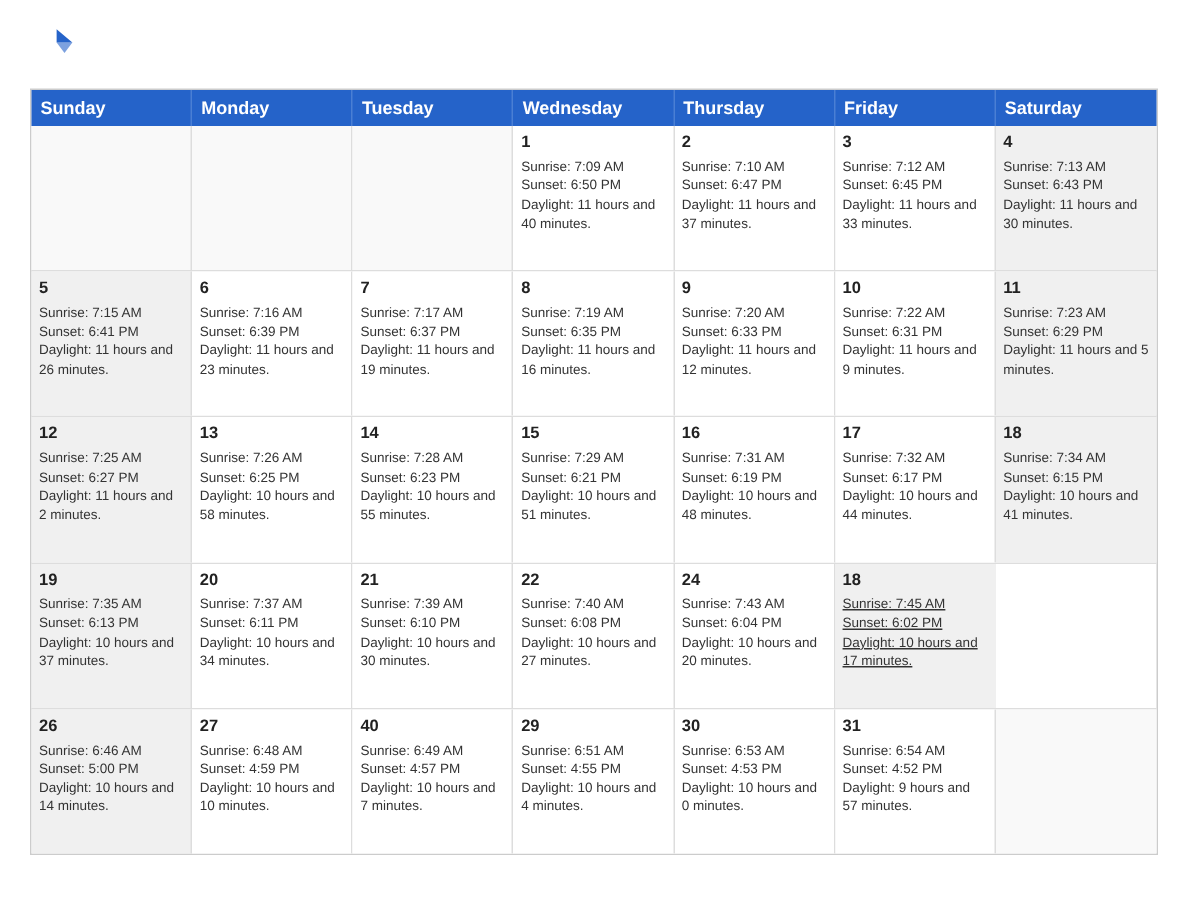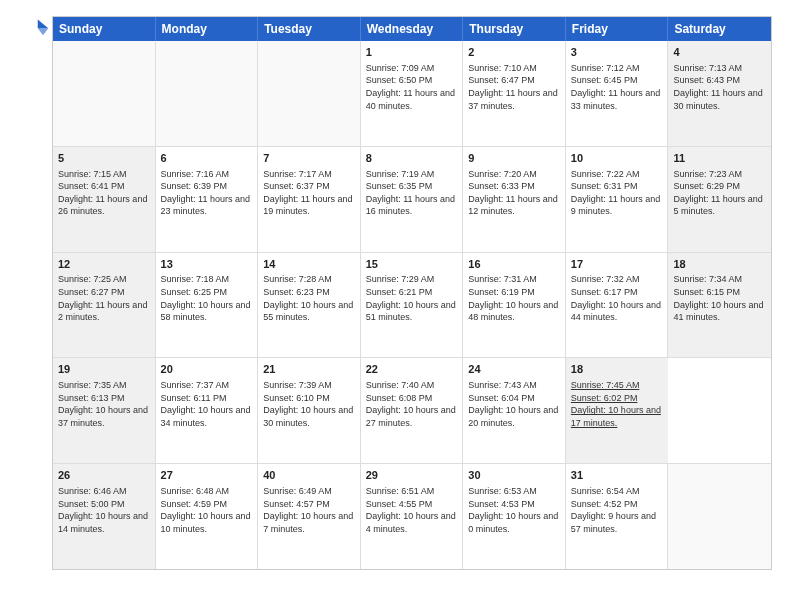--- a/index.html
+++ b/index.html
@@ -8,21 +8,21 @@
       background: #fff;
       width: 792px;
       height: 612px;
       overflow: hidden;
     }
     .page {
       width: 792px;
       height: 582px;
       padding: 16px 20px 12px 20px;
       display: flex;
-      flex-direction: row;
+      flex-direction: column;
     }
     .header {
       display: flex;
       justify-content: space-between;
       align-items: flex-start;
       margin-bottom: 10px;
     }
     .logo {
       display: flex;
       align-items: center;
@@ -220,21 +220,21 @@
         </div>
         <div class="cal-week">
           <div class="cal-cell shaded">
             <div class="day-num">12</div>
             <div class="cell-text" style="white-space: pre-line;">Sunrise: 7:25 AM
 Sunset: 6:27 PM
 Daylight: 11 hours and 2 minutes.</div>
           </div>
           <div class="cal-cell">
             <div class="day-num">13</div>
-            <div class="cell-text" style="white-space: pre-line;">Sunrise: 7:18 AM
+            <div class="cell-text" style="white-space: pre-line;">Sunrise: 7:26 AM
 Sunset: 6:25 PM
 Daylight: 10 hours and 58 minutes.</div>
           </div>
           <div class="cal-cell">
             <div class="day-num">14</div>
             <div class="cell-text" style="white-space: pre-line;">Sunrise: 7:28 AM
 Sunset: 6:23 PM
 Daylight: 10 hours and 55 minutes.</div>
           </div>
           <div class="cal-cell">

